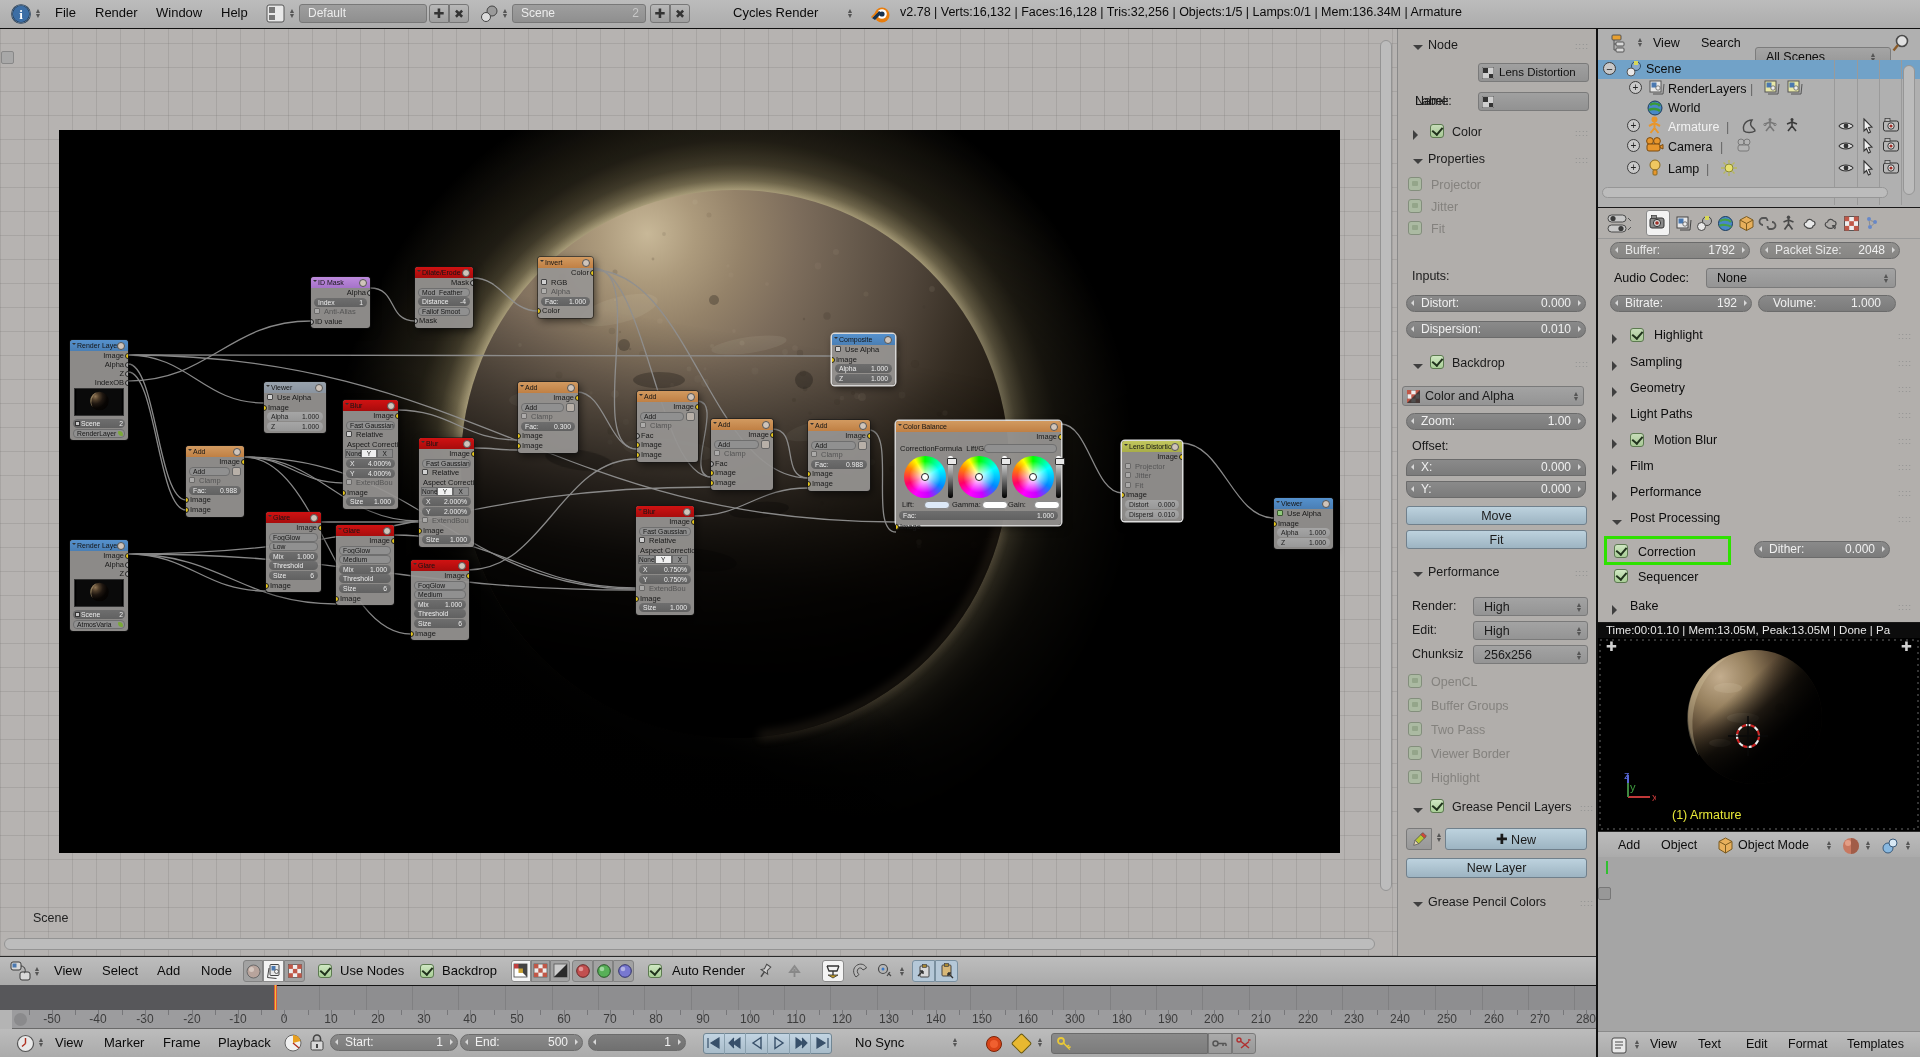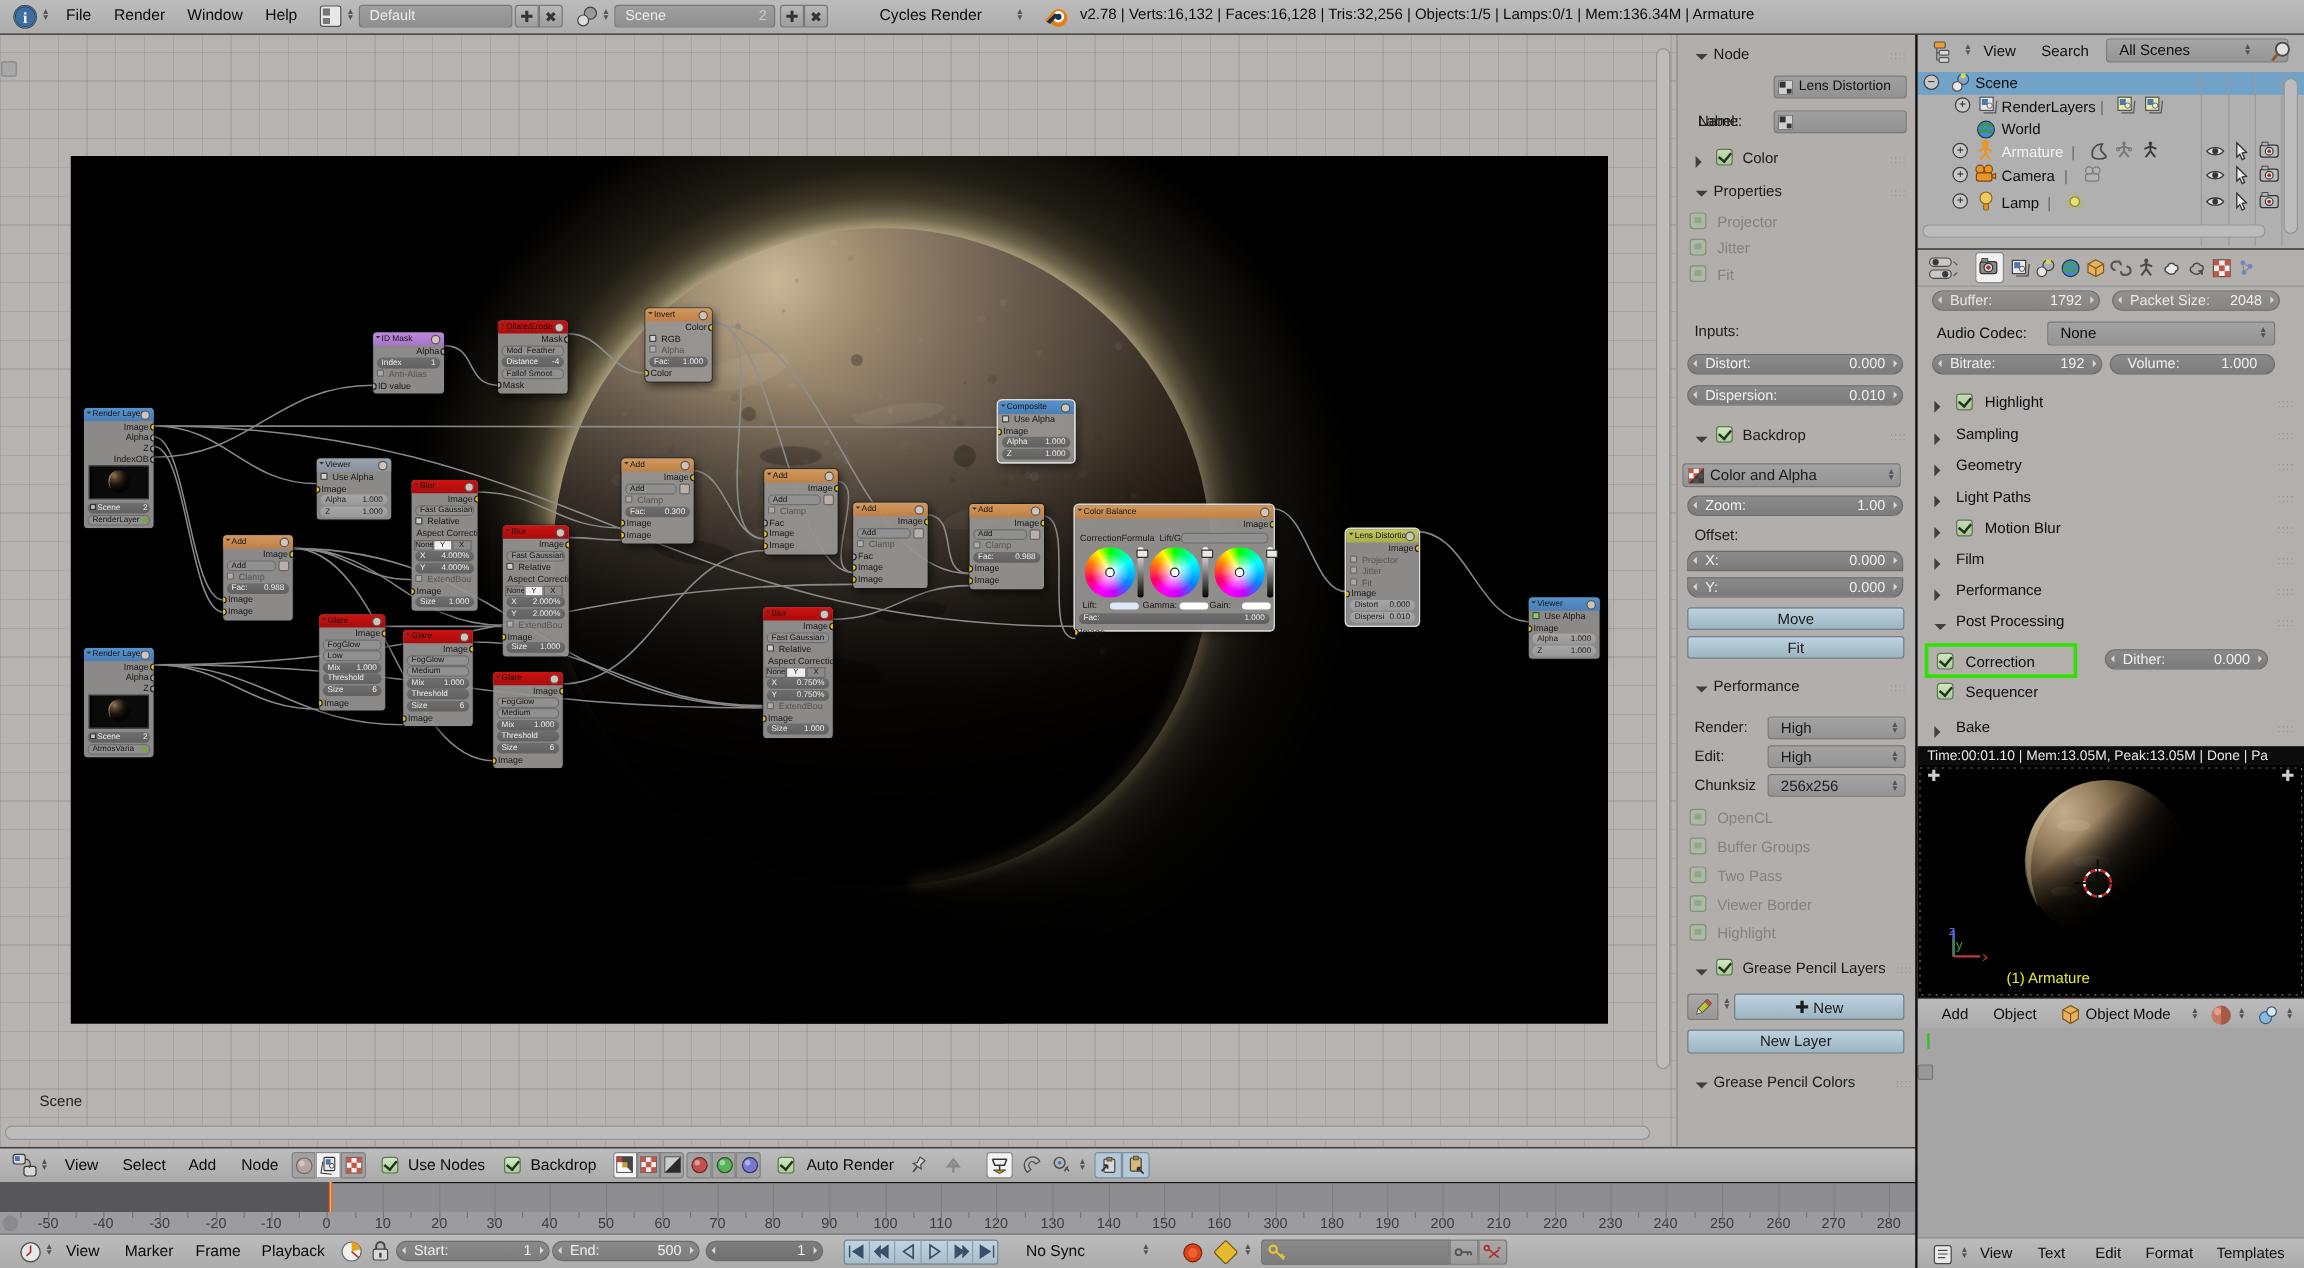--- a/index.html
+++ b/index.html
@@ -22,21 +22,21 @@
  background-image:
   repeating-linear-gradient(0deg,rgba(90,88,86,.16) 0 1px,transparent 1px 24px),
   repeating-linear-gradient(90deg,rgba(90,88,86,.16) 0 1px,transparent 1px 24px);}
 #backdrop{position:absolute;left:59px;top:101px;width:1281px;height:723px;background:#000;}
 #neheader{position:absolute;left:0;top:927px;width:1597px;height:29px;
  background:linear-gradient(#bdbdbd,#aaaaaa);border-top:1px solid #2a2a2a;font-size:13px;}
 
 #tl{position:absolute;left:0;top:985px;width:1597px;height:72px;}
 #tlband{position:absolute;left:0;top:0;width:1597px;height:25px;background:#8e8e90;border-top:1px solid #141414;}
 #tldark{position:absolute;left:0;top:0;width:275px;height:25px;background:#57575a;}
-#tlruler{position:absolute;left:0;top:25px;width:1597px;height:19px;background:#9c9c9e;
+#tlruler{position:absolute;left:12px;top:25px;width:1597px;height:19px;background:#9c9c9e;
  border-bottom:1px solid #6a6a6a;}
 #tlheader{position:absolute;left:0;top:44px;width:1597px;height:28px;
  background:linear-gradient(#bcbcbc,#ababab);font-size:13px;}
 .tlnum{position:absolute;top:2px;font-size:12px;color:#3c3c3c;transform:translateX(-50%);}
 #outliner{position:absolute;left:1598px;top:29px;width:322px;height:178px;background:#b0b0b0;}
 #props{position:absolute;left:1598px;top:207px;width:322px;height:415px;background:#b2afac;border-top:1px solid #191919;}
 #v3d{position:absolute;left:1598px;top:622px;width:322px;height:235px;background:#000;border-top:1px solid #191919;}
 #texted{position:absolute;left:1598px;top:857px;width:322px;height:200px;background:#a5a5a5;}
 .ohl{position:absolute;font-size:12.5px;color:#0c0c0c;}
 .white{color:#f2f2f2;}
@@ -1169,21 +1169,21 @@
 <div id="outliner">
   <svg class="abs" style="left:12px;top:4px;" width="24" height="22" viewBox="0 0 24 22">
     <rect x="2" y="2" width="9" height="5" rx="1" fill="#e8a030" stroke="#555"></rect>
     <rect x="6" y="9" width="8" height="4" rx="1" fill="#d8d8d8" stroke="#555"></rect>
     <rect x="6" y="15" width="8" height="4" rx="1" fill="#d8d8d8" stroke="#555"></rect>
     <path d="M4 7 L4 17 L6 17 M4 11 L6 11" stroke="#555" fill="none"></path>
   </svg>
   <span class="updn" style="left:37px;top:8px;">▲<br>▼</span>
   <span class="ohl" style="left:55px;top:7px;">View</span>
   <span class="ohl" style="left:103px;top:7px;">Search</span>
-  <div class="abs" style="left:157px;top:3px;width:152px;height:20px;background:linear-gradient(#a5a5a5,#969696);border:1px solid #7c7c7c;border-radius:3px;">
+  <div class="abs" style="left:157px;top:18px;width:136px;height:20px;background:linear-gradient(#a5a5a5,#969696);border:1px solid #7c7c7c;border-radius:3px;">
     <span class="ohl" style="left:10px;top:2px;">All Scenes</span>
     <span class="updn" style="left:112px;top:4px;">▲<br>▼</span>
   </div>
   <svg class="abs" style="left:293px;top:4px;" width="20" height="20" viewBox="0 0 20 20">
       <circle cx="11" cy="8" r="5.5" fill="#e0e0e0" stroke="#4a4a4a" stroke-width="1.6"></circle>
       <path d="M7 12 L2.5 17.5" stroke="#8a5a28" stroke-width="2.4"></path>
     </svg>
   
   <div class="abs" style="left:0;top:31px;width:322px;height:19px;background:#71a2c8;"></div>
   <span class="abs" style="left:5px;top:33px;width:13px;height:13px;border:1px solid #3c3c3c;border-radius:50%;background:#c8c8c8;font-size:11px;line-height:12px;text-align:center;color:#222;">−</span>

